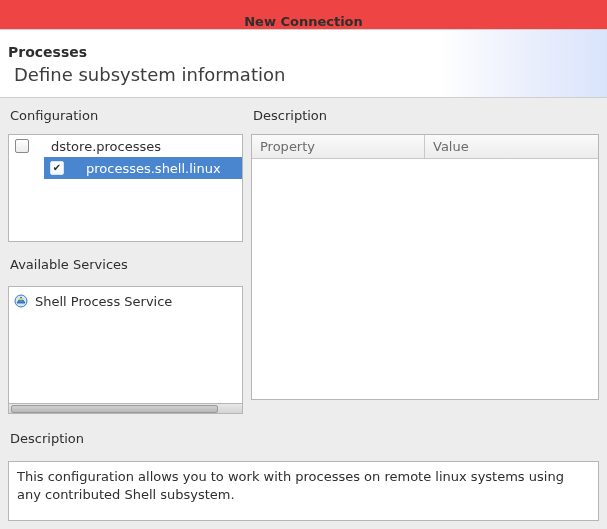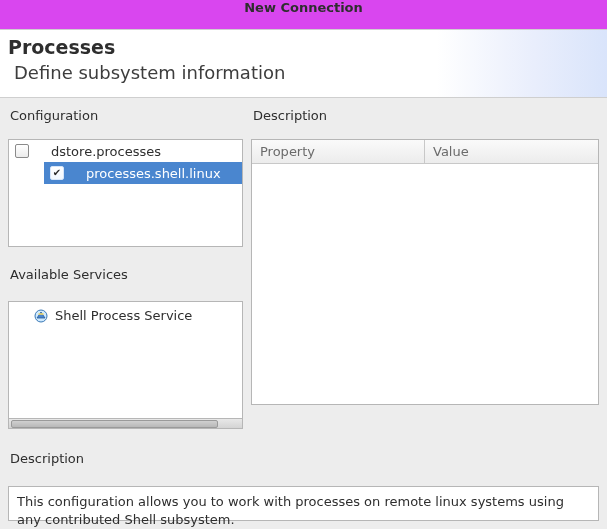--- a/index.html
+++ b/index.html
@@ -8,32 +8,32 @@
     width: 607px; height: 529px;
     font-family: "DejaVu Sans", "Liberation Sans", Arial, sans-serif;
     font-size: 13px;
     color: #2e2e2e;
     background: #ededed;
     overflow: hidden;
   }
   .window { width: 607px; height: 529px; display: flex; flex-direction: column; }
   .titlebar {
     height: 30px;
-    background: #d946ef;
+    background: #ef4444;
     border-bottom: 1px solid #cfcfcf;
-    display: flex; align-items: flex-start; justify-content: center;
+    display: flex; align-items: flex-end; justify-content: center;
     font-weight: bold;
   }
   .header-banner {
     height: 68px;
     background: linear-gradient(to right, #ffffff 0%, #ffffff 72%, #e9eefc 88%, #d9e4fb 100%);
     border-bottom: 1px solid #cfcfcf;
     padding: 6px 10px 4px 8px;
   }
-  .header-banner .banner-title { font-weight: bold; font-size: 19px; margin-bottom: 4px; }
+  .header-banner .banner-title { font-weight: bold; font-size: 14px; margin-bottom: 4px; margin-top: 8px; }
   .header-banner .banner-sub { font-size: 18px; color: #3d3d3d; padding-left: 6px; }
 
   .body {
     flex: 1 1 auto;
     padding: 8px 8px 6px 8px;
     display: grid;
     grid-template-columns: 235px 1fr;
     grid-template-rows: auto auto auto auto auto;
     column-gap: 8px;
   }
@@ -60,21 +60,21 @@
     border-top: 1px solid #b6b6b6;
     position: relative;
   }
   .svcs-scroll::before {
     content: "";
     position: absolute; left: 2px; top: 1px; height: 6px; width: 88%;
     background: linear-gradient(to bottom, #d0d0d0, #b8b8b8);
     border: 1px solid #9a9a9a; border-radius: 2px;
   }
   .props-box { height: 266px; overflow: hidden; }
-  .desc-box { height: 35px; padding: 6px 8px; line-height: 1.35; }
+  .desc-box { height: 60px; padding: 6px 8px; line-height: 1.35; }
 
   .cfg-row {
     display: flex; align-items: center;
     height: 22px;
     padding: 0 6px;
   }
   .cfg-row.selected {
     background: #4a86cf;
     color: #ffffff;
     margin-left: 35px;
@@ -99,22 +99,22 @@
   .props-header .col {
     flex: 1 1 50%;
     background: linear-gradient(#fafafa, #ececec);
     border-right: 1px solid #c8c8c8;
     padding: 4px 8px;
     color: #6b6b6b;
   }
   .props-header .col:last-child { border-right: none; }
 
   .svc-row {
-    display: flex; align-items: center;
-    padding: 6px 24px; gap: 6px;
+    display: flex; align-items: flex-end;
+    padding: 6px 4px; gap: 6px;
   }
   .svc-icon svg { display: block; }
 </style>
 </head>
 <body>
 
 <div class="window">
 
   <div class="titlebar">
     <span>New Connection</span>

